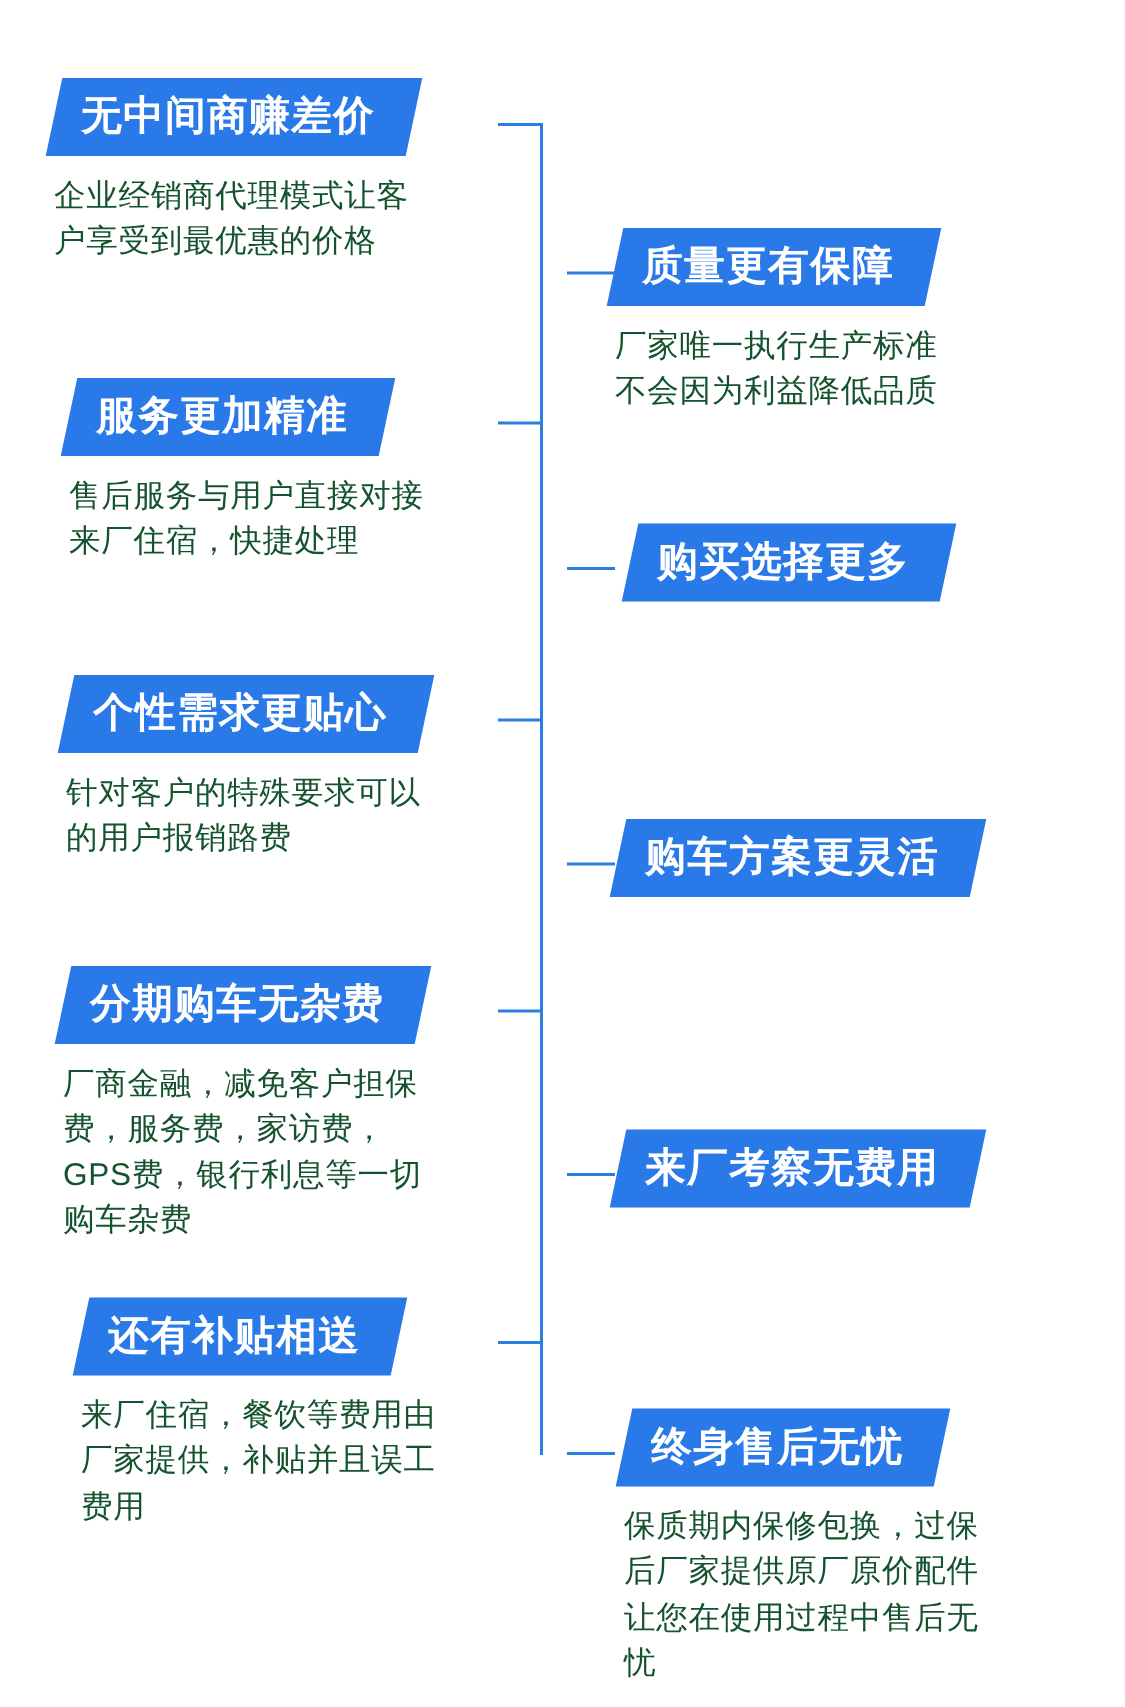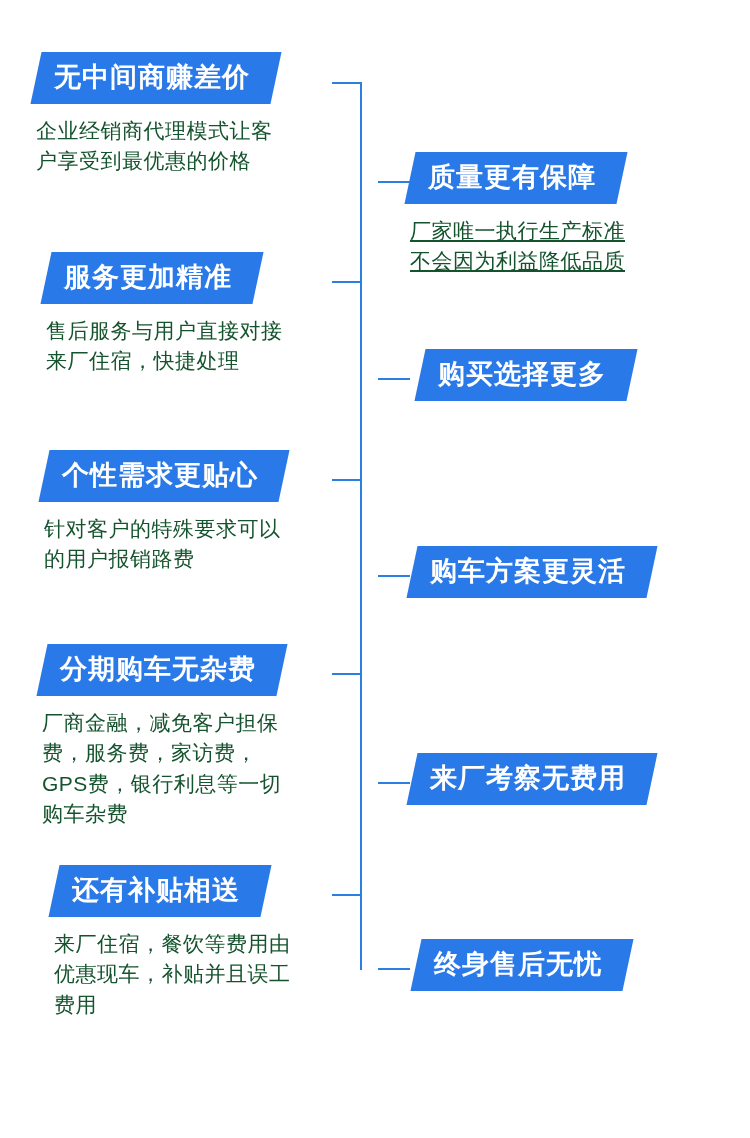--- a/index.html
+++ b/index.html
@@ -71,21 +71,20 @@
   .desc {
     margin-top: 12px;
     color: #14532d;
     font-size: 21px;
     line-height: 1.45;
     letter-spacing: 0.5px;
     white-space: pre-line;
   }
   .desc.right {
     text-align: left;
-    text-decoration: underline;
   }
 </style>
 </head>
 <body>
 
 <div id="canvas">
 
   <div class="spine spine-v" style="left:360px; top:82px; height:888px;"></div>
 
   <div class="spine spine-h" style="left:332px; top:82px; width:30px;"></div>
@@ -158,23 +157,27 @@
     <div class="banner-wrap">
       <div class="banner"><span>来厂考察无费用</span></div>
     </div>
   </div>
 
   <div class="item" style="left:54px; top:865px;">
     <div class="banner-wrap">
       <div class="banner"><span>还有补贴相送</span></div>
     </div>
     <div class="desc">来厂住宿，餐饮等费用由
-优惠现车，补贴并且误工
+厂家提供，补贴并且误工
 费用</div>
   </div>
 
   <div class="item" style="left:416px; top:939px;">
     <div class="banner-wrap">
       <div class="banner"><span>终身售后无忧</span></div>
     </div>
+    <div class="desc right">保质期内保修包换，过保
+后厂家提供原厂原价配件
+让您在使用过程中售后无
+忧</div>
   </div>
 
 </div>
 
 </body></html>

